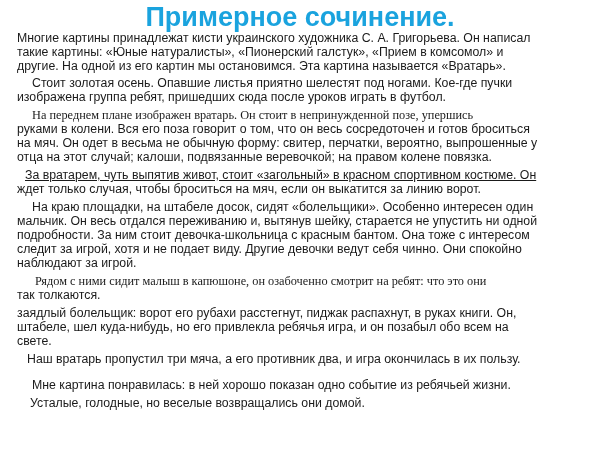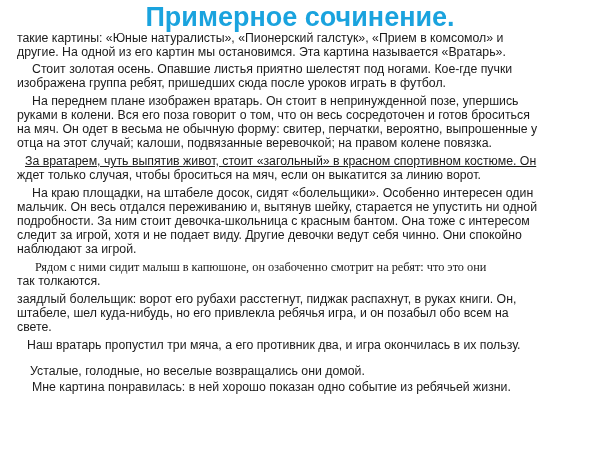--- a/index.html
+++ b/index.html
@@ -17,29 +17,30 @@
   .para { margin: 0 0 4px 0; white-space: nowrap; }
   .line { display: block; }
 </style>
 </head>
 <body>
 
 <h1 class="title">Примерное сочинение.</h1>
 
 <div class="body">
   <p class="para" style="margin-bottom:3px;">
+    <span class="line">Многие картины принадлежат кисти украинского художника С. А. Григорьева. Он написал</span>
     <span class="line">такие картины: «Юные натуралисты», «Пионерский галстук»,   «Прием в комсомол» и</span>
     <span class="line">другие. На одной из его картин мы остановимся. Эта картина называется «Вратарь».</span>
   </p>
   <p class="para">
     <span class="line" style="padding-left:15px;">Стоит золотая осень. Опавшие листья приятно шелестят под ногами. Кое-где пучки</span>
     <span class="line">изображена группа ребят, пришедших сюда после уроков играть в футбол.</span>
   </p>
   <p class="para">
-    <span class="line" style="padding-left:15px;">На переднем плане изображен вратарь. Он стоит в непринужденной позе, упершись</span>
+    <span class="line" style="padding-left:15px;font-family:Liberation Serif, serif;">На переднем плане изображен вратарь. Он стоит в непринужденной позе, упершись</span>
     <span class="line">руками в колени. Вся его поза говорит о том, что он весь сосредоточен и готов броситься</span>
     <span class="line">на мяч. Он одет в весьма не обычную форму: свитер, перчатки, вероятно, выпрошенные у</span>
     <span class="line">отца на этот случай; калоши, подвязанные веревочкой; на правом колене повязка.</span>
   </p>
   <p class="para">
     <span class="line" style="padding-left:8px;text-decoration:underline;">За вратарем, чуть выпятив живот, стоит «загольный» в красном спортивном костюме. Он</span>
     <span class="line">ждет только случая, чтобы броситься на мяч, если он выкатится за линию ворот.</span>
   </p>
   <p class="para">
     <span class="line" style="padding-left:15px;">На краю площадки, на штабеле досок, сидят «болельщики». Особенно интересен один</span>
@@ -53,19 +54,19 @@
     <span class="line">так толкаются.</span>
   </p>
   <p class="para">
     <span class="line">заядлый болельщик: ворот его рубахи расстегнут, пиджак распахнут, в руках книги. Он,</span>
     <span class="line">штабеле, шел куда-нибудь, но его привлекла ребячья игра, и он позабыл обо всем на</span>
     <span class="line">свете.</span>
   </p>
   <p class="para" style="margin-bottom:12px;">
     <span class="line" style="padding-left:10px;">Наш вратарь пропустил три мяча, а его противник два, и игра окончилась в их пользу.</span>
   </p>
+  <p class="para">
+    <span class="line" style="padding-left:15px;">Мне картина понравилась: в ней хорошо показан одно событие из ребячьей жизни.</span>
+  </p>
   <p class="para" style="margin-bottom:2px;">
     <span class="line" style="padding-left:13px;">Усталые, голодные, но веселые возвращались они домой.</span>
-  </p>
-  <p class="para">
-    <span class="line" style="padding-left:15px;">Мне картина понравилась: в ней хорошо показан одно событие из ребячьей жизни.</span>
   </p>
 </div>
 
 </body></html>

